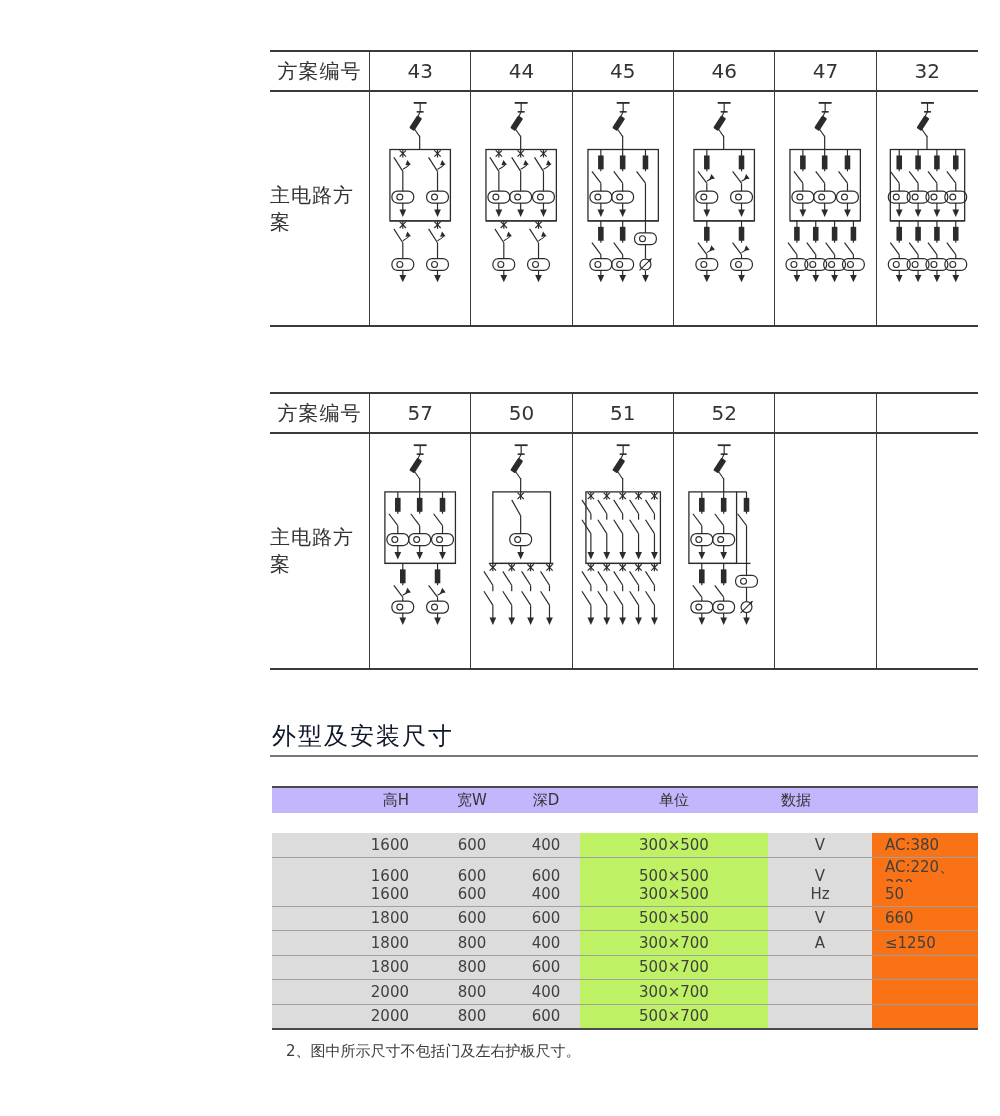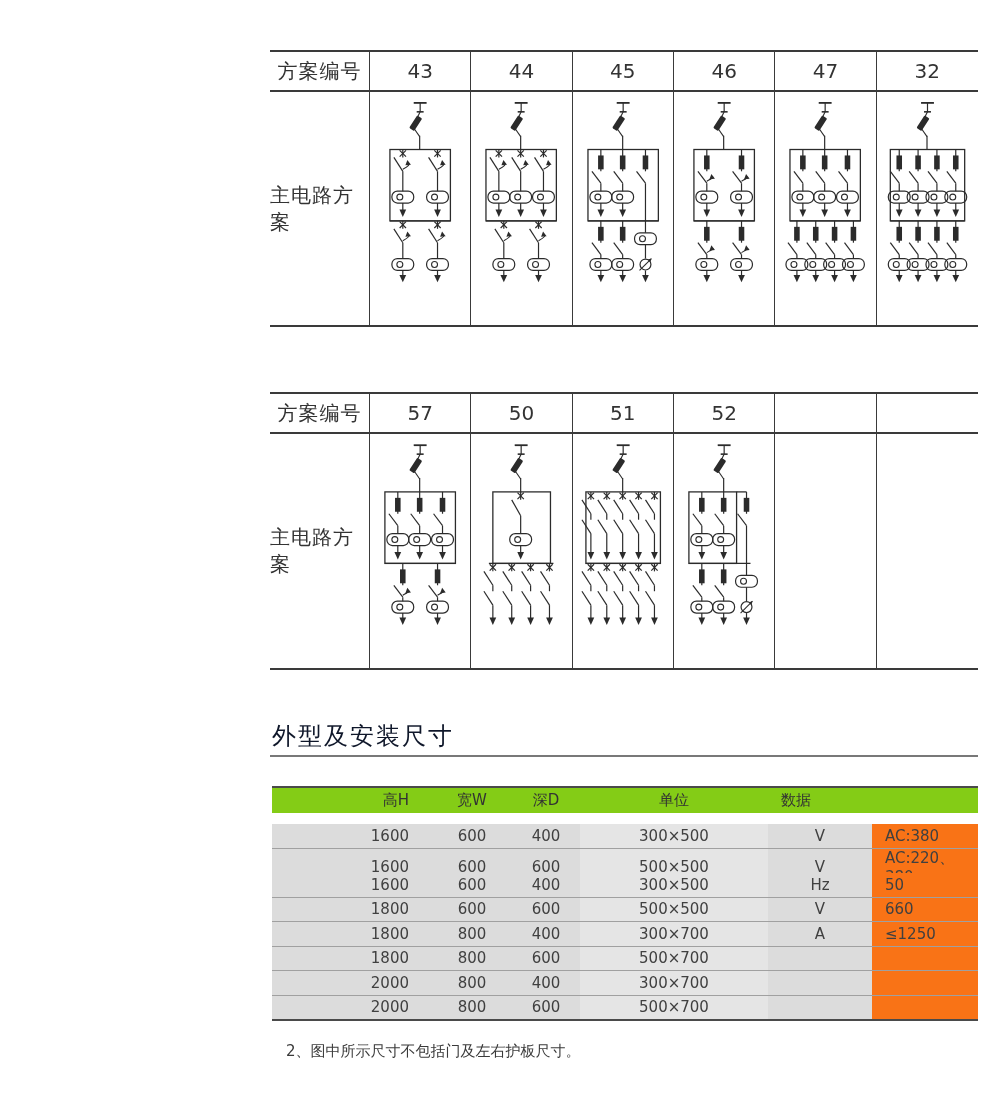--- a/index.html
+++ b/index.html
@@ -17,30 +17,30 @@
   .scell.rowlabel{letter-spacing:1px;}
   #scheme-table-1 .srow.body{height:233px;}
   #scheme-table-2 .srow.body{height:234px;}
 
   
   .section-title{position:absolute;left:272px;top:720px;font-size:24px;color:#0f172a;letter-spacing:2px;}
   .title-rule{position:absolute;left:270px;top:755px;width:708px;height:2px;background:#787878;}
 
   .dim-table{position:absolute;left:272px;top:786px;width:706px;}
   .dhead{display:grid;grid-template-columns:160px 80px 68px 188px 104px 106px;
-         height:25px;background:#84cc16;border-top:2px solid #4a4a4a;align-items:center;
+         height:25px;background:#c4b5fd;border-top:2px solid #4a4a4a;align-items:center;
          font-size:15px;color:#333;}
-  .drows{margin-top:11px;border-bottom:2px solid #4a4a4a;}
+  .drows{margin-top:20px;border-bottom:2px solid #4a4a4a;}
   .drow{display:grid;grid-template-columns:160px 80px 68px 188px 104px 106px;height:23.5px;
         align-items:center;font-size:15px;color:#404040;}
   .drow + .drow{border-top:1px solid #a0a0a0;}
   .dcell{height:100%;display:flex;align-items:center;}
   .c0{justify-content:flex-end;padding-right:23px;box-sizing:border-box;background:#dcdcdc;}
   .c1,.c2{justify-content:center;background:#dcdcdc;}
-  .c3{justify-content:center;background:#e5e5e5;}
+  .c3{justify-content:center;background:#bef264;}
   .c4{justify-content:center;background:#dcdcdc;}
   .c5{justify-content:flex-start;padding-left:13px;box-sizing:border-box;background:#f97316;}
   .dhead .c0,.dhead .c1,.dhead .c2,.dhead .c3,.dhead .c4,.dhead .c5{background:transparent;}
 
   
   .notes{position:absolute;left:262px;top:1038px;font-size:15px;color:#3a3a3a;line-height:27px;}
   .note-prefix{margin-right:4px;}
   .note-line2{margin-left:24px;}
 </style>
 </head>

